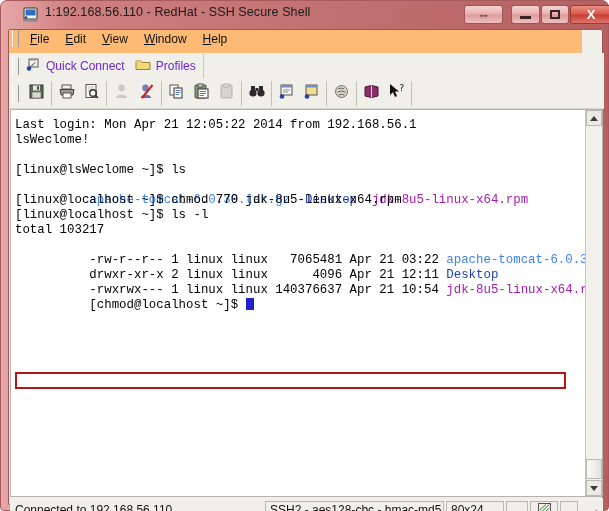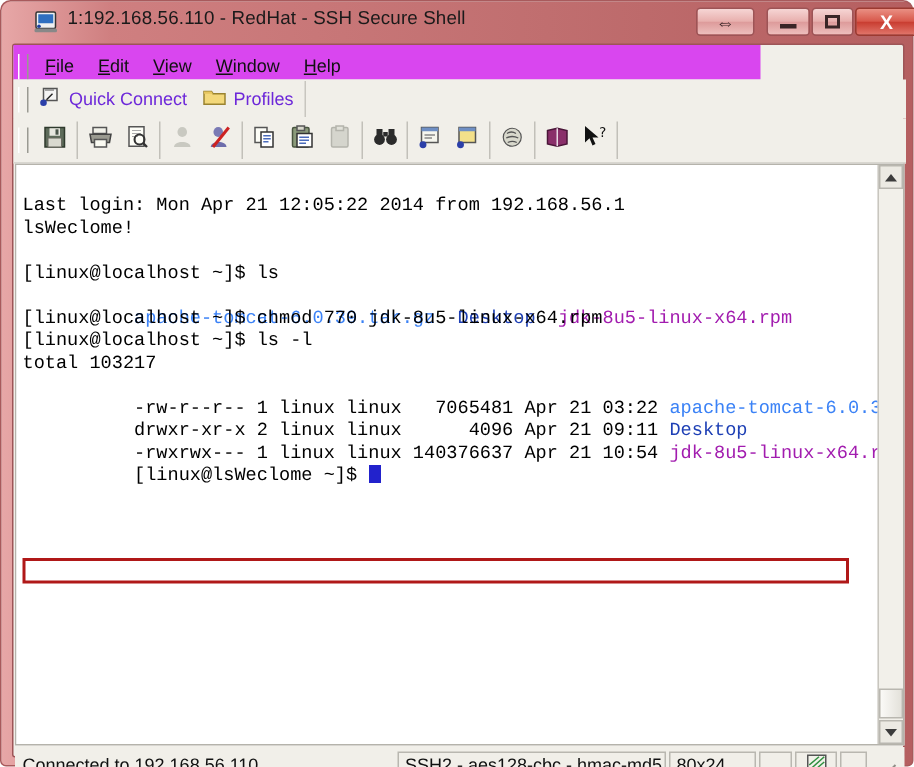--- a/index.html
+++ b/index.html
@@ -81,23 +81,23 @@
   .glyph-max {
     width: 10px; height: 9px;
     border: 2px solid #3a2526;
     box-sizing: border-box;
   }
 
   
   .menubar {
     position: absolute;
     left: 0; top: 0;
-    width: 498px; height: 23px;
-    background: #d946ef;
-    display: flex; align-items: flex-end;
+    width: 573px; height: 23px;
+    background: #fdba74;
+    display: flex; align-items: flex-start;
   }
   .grip {
     width: 7px; height: 17px;
     margin-left: 3px; margin-right: 3px;
     border-left: 1px solid #ffffff;
     border-right: 1px solid #9a9a92;
     box-sizing: border-box;
   }
   .menu-item {
     font-size: 12px;
@@ -159,21 +159,21 @@
     background: #ffffff;
     border: 1px solid #b5b3ab;
     box-sizing: border-box;
   }
   .terminal {
     position: absolute;
     left: 0; top: 0;
     width: 575px; height: 386px;
     overflow: hidden;
     background: #ffffff;
-    padding: 20px 0 0 4px;
+    padding: 8px 0 0 4px;
     box-sizing: border-box;
   }
   .tline {
     font-family: "Liberation Mono", "DejaVu Sans Mono", monospace;
     font-size: 12.4px;
     line-height: 15px;
     height: 15px;
     white-space: pre;
     color: #000000;
     letter-spacing: 0px;
@@ -486,38 +486,38 @@
           </span>
         </div>
       </div>
     </div>
 
     <div class="terminal-wrap">
       <div class="terminal">
         <div class="tline"><span>Last login: Mon Apr 21 12:05:22 2014 from 192.168.56.1</span></div>
         <div class="tline"><span>lsWeclome!</span></div>
         <div class="tline"><span></span></div>
-        <div class="tline"><span>[linux@localhost ~]$ ls</span></div>
+        <div class="tline"><span>[linux@lsWeclome ~]$ ls</span></div>
         <div class="tline">
           <span class="c-red">apache-tomcat-6.0.39.tar.gz</span><span>  </span><span class="c-blue">Desktop</span><span>  </span><span class="c-green">jdk-8u5-linux-x64.rpm</span>
         </div>
         <div class="tline"><span>[linux@localhost ~]$ chmod 770 jdk-8u5-linux-x64.rpm</span></div>
         <div class="tline"><span>[linux@localhost ~]$ ls -l</span></div>
         <div class="tline"><span>total 103217</span></div>
         <div class="tline">
           <span>-rw-r--r-- 1 linux linux   7065481 Apr 21 03:22 </span><span class="c-red">apache-tomcat-6.0.39.tar.gz</span>
         </div>
         <div class="tline">
-          <span>drwxr-xr-x 2 linux linux      4096 Apr 21 09:11 </span><span class="c-blue">Desktop</span>
+          <span>drwxr-xr-x 2 linux linux      4096 Apr 21 12:11 </span><span class="c-blue">Desktop</span>
         </div>
         <div class="tline">
           <span>-rwxrwx--- 1 linux linux 140376637 Apr 21 10:54 </span><span class="c-green">jdk-8u5-linux-x64.rpm</span>
         </div>
         <div class="tline">
-          <span>[linux@lsWeclome ~]$ </span><span class="cursor"></span>
+          <span>[chmod@localhost ~]$ </span><span class="cursor"></span>
         </div>
       </div>
 
       <div class="highlight-box"></div>
 
       <div class="scrollbar">
         <div class="sb-btn sb-up">
           <span class="arrow-up"></span>
         </div>
         <div class="sb-thumb"></div>

